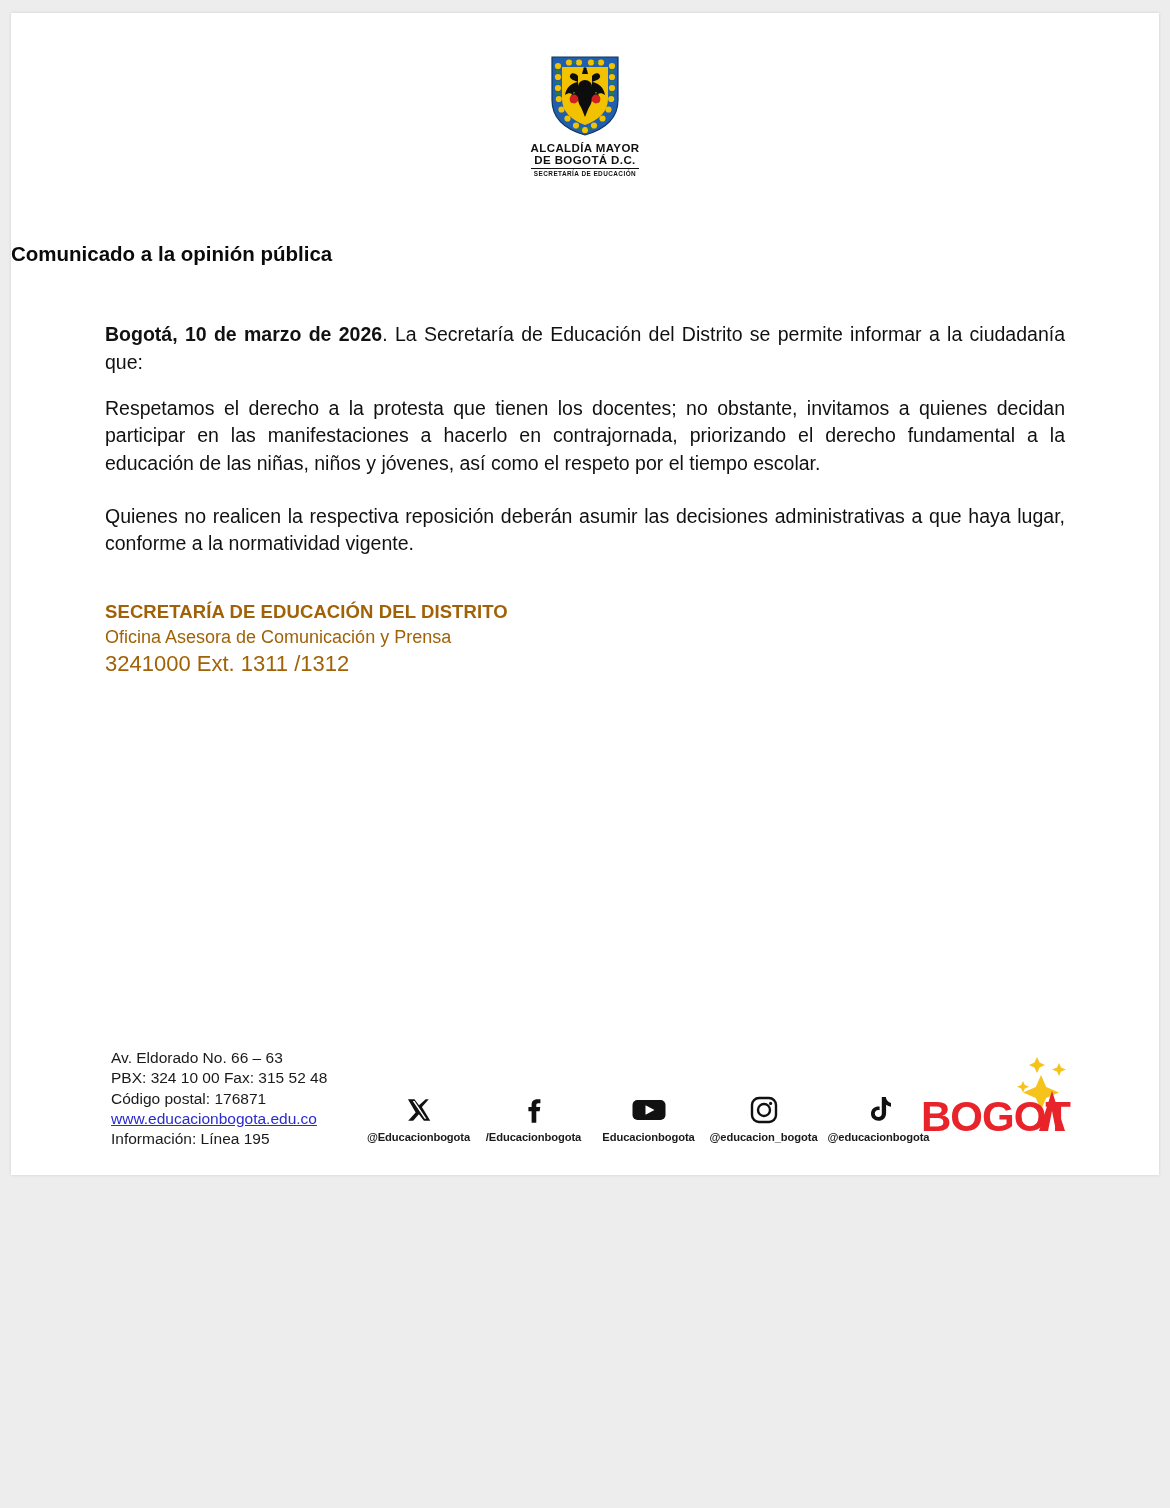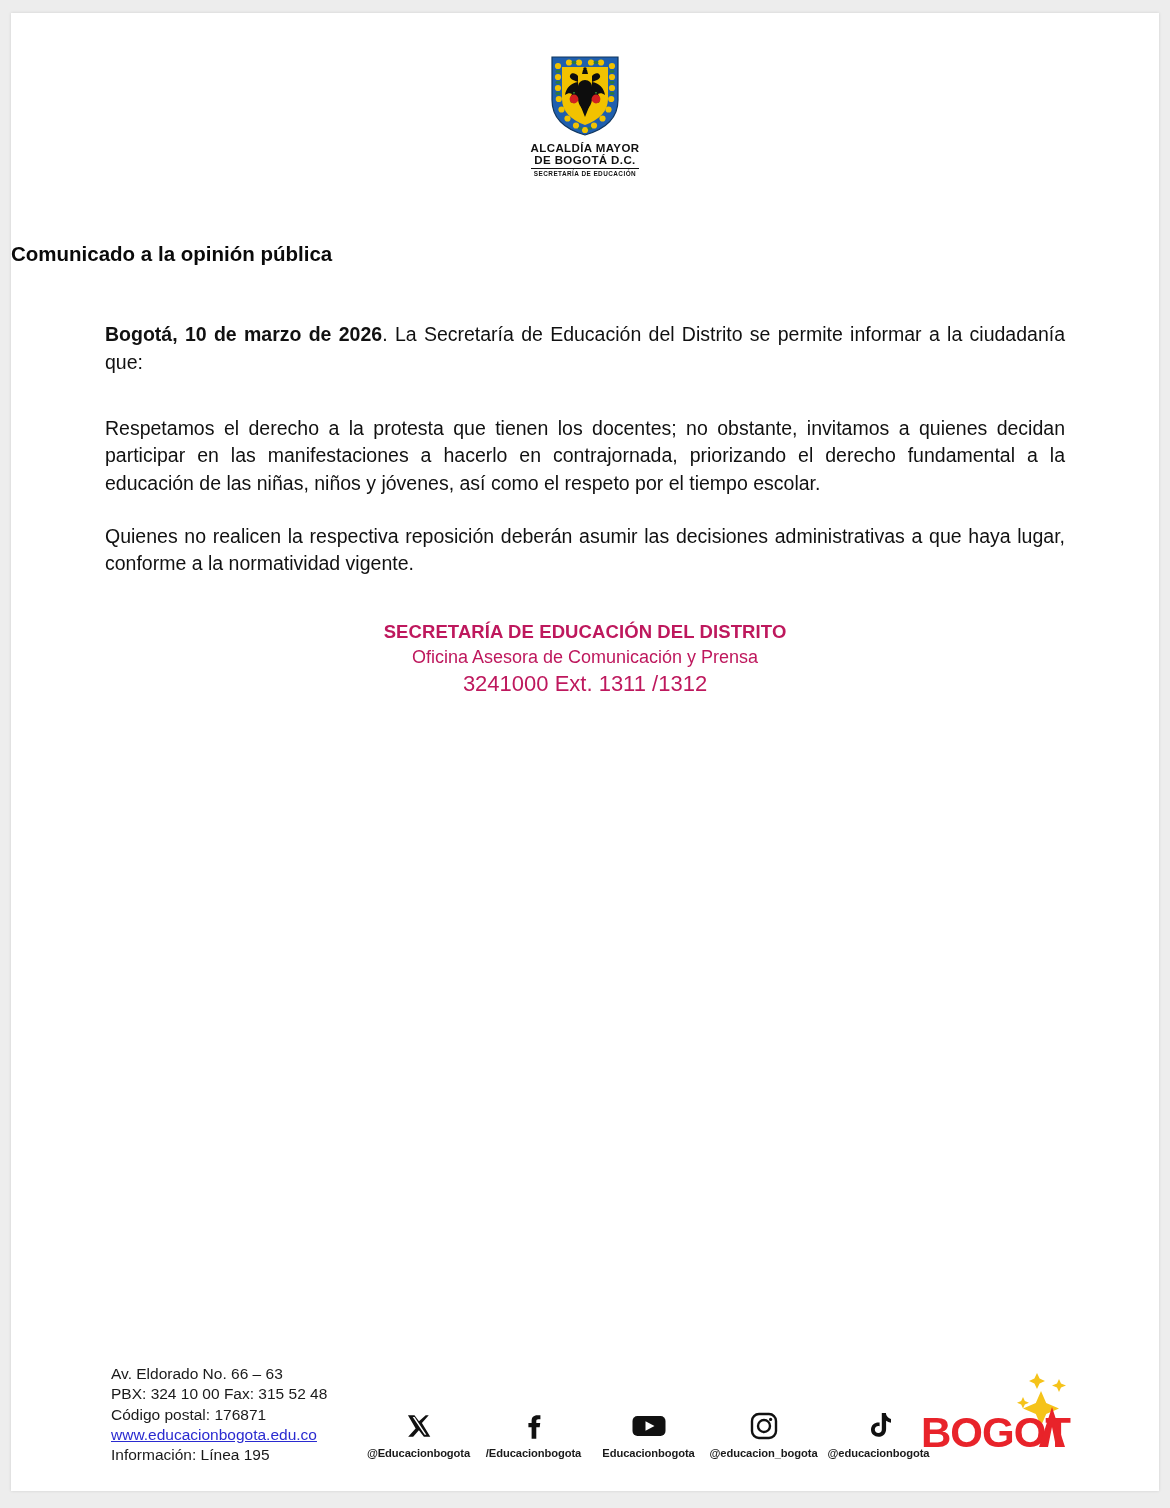--- a/index.html
+++ b/index.html
@@ -11,21 +11,21 @@
     height: 1508px;
     background: #ededed;
     font-family: "Liberation Sans", sans-serif;
     overflow: hidden;
   }
   .page {
     position: absolute;
     left: 11px;
     top: 13px;
     width: 1148px;
-    height: 1478px;
+    height: 1162px;
     background: #ffffff;
     box-shadow: 0 0 3px rgba(0,0,0,0.12);
   }
 
   
   .header {
     padding-top: 41px;
     display: flex;
     flex-direction: column;
     align-items: center;
@@ -74,29 +74,29 @@
     padding-top: 55px;
     width: 960px;
   }
   .para {
     font-size: 19.5px;
     line-height: 1.42;
     color: #111;
     text-align: justify;
     margin: 0 0 25px 0;
   }
-  .para.lead { margin-bottom: 38px; }
+  .para.lead { margin-bottom: 18px; }
   .para b { font-weight: bold; }
 
   
   .signature {
     margin: 42px auto 12px auto;
     width: 960px;
-    text-align: center;
-    color: #be185d;
+    text-align: left;
+    color: #a16207;
   }
   .sig-org {
     font-size: 18.5px;
     font-weight: bold;
     letter-spacing: 0.1px;
     line-height: 1.35;
   }
   .sig-office {
     font-size: 18px;
     line-height: 1.35;

